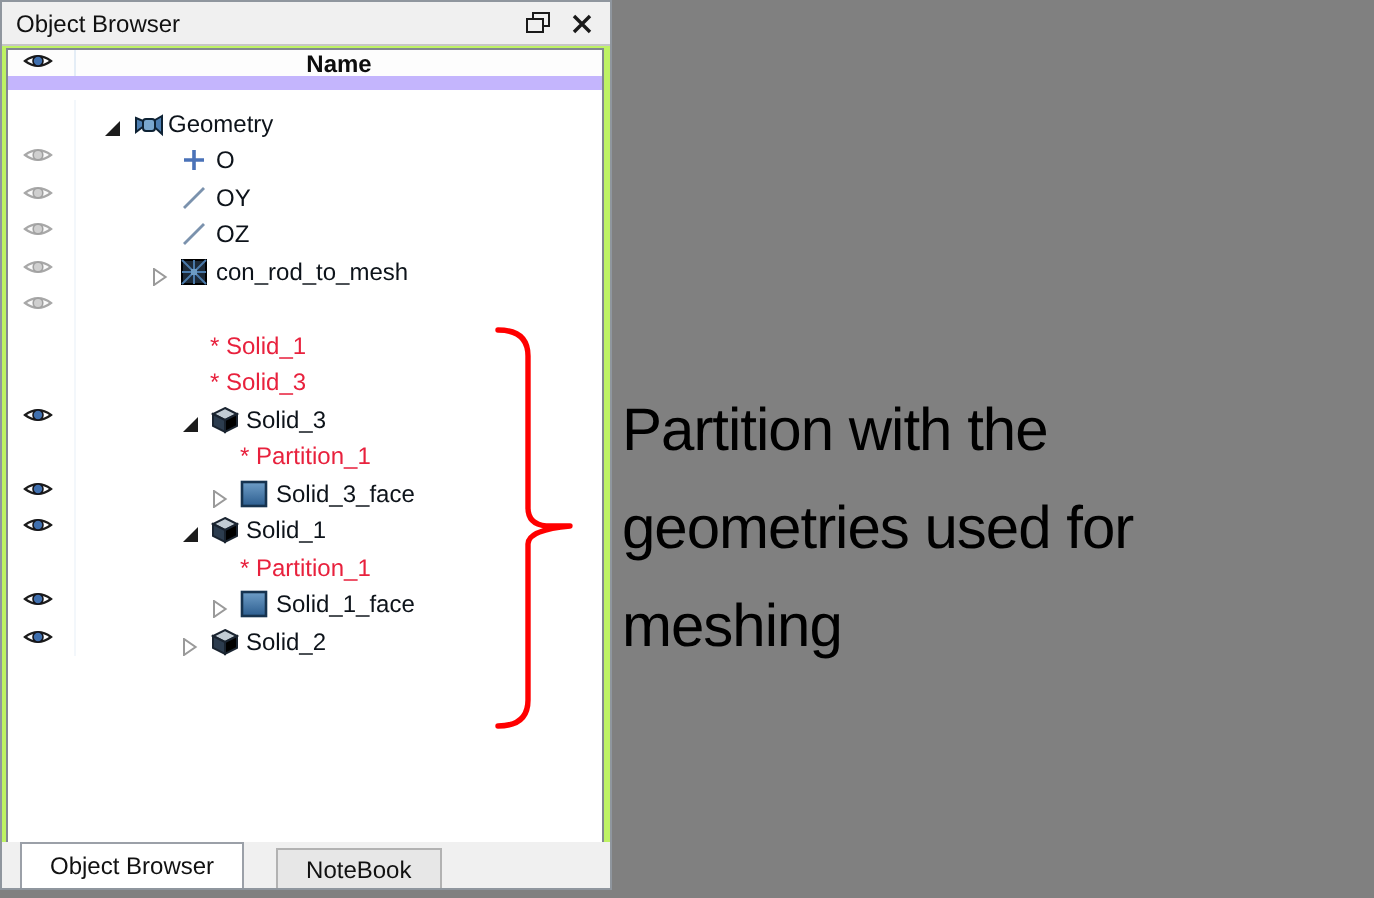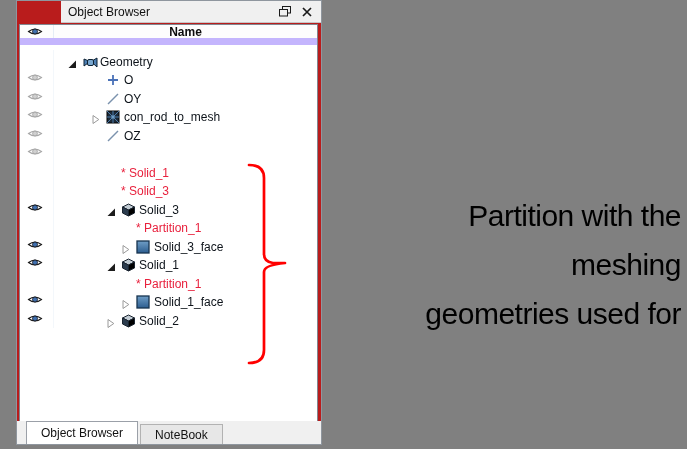--- a/index.html
+++ b/index.html
@@ -1,22 +1,22 @@
 <!DOCTYPE html>
 <html><head>
 <meta charset="utf-8">
 <style>
   html,body{margin:0;padding:0;background:#808080;}
   *{box-sizing:border-box;}
   .stage{position:relative;width:687px;height:449px;background:#808080;overflow:hidden;
          font-family:"Liberation Sans",sans-serif;}
 
   
-  .panel{position:absolute;left:16px;top:0;width:306px;height:445px;background:#b91c1c;
-         border:1px solid #8f969e;padding-left:44px;}
+  .panel{position:absolute;left:0;top:0;width:306px;height:445px;background:#bef264;
+         border:1px solid #8f969e;}
   .titlebar{height:22px;display:flex;align-items:center;padding:0 6px 0 7px;
             border-bottom:1px solid #c6c6c6;background:#f0f0f0;}
   .titlebar .t{font-size:12px;color:#111;flex:1;white-space:nowrap;}
   .tb-btn{width:16px;height:16px;display:flex;align-items:center;justify-content:center;
           margin-left:6px;cursor:default;}
 
   
   .tree{position:absolute;left:2px;top:23px;width:299px;height:398px;background:#fff;
         border:1px solid #828790;overflow:hidden;}
   .hdr{display:flex;height:20px;border-bottom:7px solid #c4b5fd;background:#fdfdfd;}
@@ -37,26 +37,26 @@
   .lbl{font-size:12px;color:#0d131a;white-space:nowrap;}
   .row.red .lbl{color:#e8213d;font-weight:400;}
 
   
   .tabbar{position:absolute;left:0;right:0;bottom:0;height:23px;display:flex;
           align-items:flex-end;padding-left:9px;background:#f0f0f0;}
   .tab{font-size:12px;color:#111;display:flex;align-items:center;justify-content:center;
        padding:0 14px;height:22px;white-space:nowrap;}
   .tab.active{background:#fff;border:1px solid #9ba0a8;border-bottom:none;height:23px;z-index:2;}
   .tab.inactive{background:#e7e7e7;border:1px solid #b2b2b2;border-bottom:none;height:20px;
-                margin-left:2px;}
+                margin-left:16px;}
 
   
   .brace{position:absolute;left:240px;top:155px;}
   .note{position:absolute;left:311px;top:191px;width:370px;font-size:30px;line-height:49px;
-        color:#000;font-weight:400;letter-spacing:-0.5px;text-align:right;}
+        color:#000;font-weight:400;letter-spacing:-0.5px;}
   .note div{white-space:nowrap;}
 </style>
 </head>
 <body>
 
 <div class="stage">
 
   <div class="panel">
     <div class="titlebar">
       <span class="t">Object Browser</span>
@@ -141,51 +141,51 @@
   </div>
 
   <div class="row lvl1">
     <span class="cell-eye">
               <svg width="16" height="11">
                 <path d="M1.5,5.5 Q8,0.7 14.5,5.5 Q8,10.3 1.5,5.5 Z" fill="#fafafa" stroke="#a8a8a8" stroke-width="1.1"></path>
                 <circle cx="8" cy="5.5" r="2.4" fill="#cfcfcf" stroke="#a0a0a0" stroke-width="0.8"></circle>
               </svg>
             </span>
     <span class="cell-tree">
+      <span class="exp"></span>
+      <span class="ric">
+                <svg width="14" height="14">
+                  <path d="M2,12 L12,2" stroke="#7b92ad" stroke-width="1.4"></path>
+                </svg>
+              </span>
+      <span class="lbl">OZ</span>
+    </span>
+  </div>
+
+  <div class="row lvl1">
+    <span class="cell-eye">
+              <svg width="16" height="11">
+                <path d="M1.5,5.5 Q8,0.7 14.5,5.5 Q8,10.3 1.5,5.5 Z" fill="#fafafa" stroke="#a8a8a8" stroke-width="1.1"></path>
+                <circle cx="8" cy="5.5" r="2.4" fill="#cfcfcf" stroke="#a0a0a0" stroke-width="0.8"></circle>
+              </svg>
+            </span>
+    <span class="cell-tree">
       <span class="exp">
                 <svg width="9" height="9">
                   <polygon points="1,0.5 1,8.5 6.8,4.5" fill="#fff" stroke="#9a9a9a"></polygon>
                 </svg>
               </span>
       <span class="ric">
                 <svg width="14" height="14">
                   <rect x="1" y="1" width="12" height="12" fill="#1d2a38" stroke="#000"></rect>
                   <path d="M1,1 L13,13 M13,1 L1,13 M7,1 L7,13 M1,7 L13,7" stroke="#4a7aaa" stroke-width="1"></path>
                   <rect x="5.5" y="5.5" width="3" height="3" fill="#6e9cc4"></rect>
                 </svg>
               </span>
       <span class="lbl">con_rod_to_mesh</span>
-    </span>
-  </div>
-
-  <div class="row lvl1">
-    <span class="cell-eye">
-              <svg width="16" height="11">
-                <path d="M1.5,5.5 Q8,0.7 14.5,5.5 Q8,10.3 1.5,5.5 Z" fill="#fafafa" stroke="#a8a8a8" stroke-width="1.1"></path>
-                <circle cx="8" cy="5.5" r="2.4" fill="#cfcfcf" stroke="#a0a0a0" stroke-width="0.8"></circle>
-              </svg>
-            </span>
-    <span class="cell-tree">
-      <span class="exp"></span>
-      <span class="ric">
-                <svg width="14" height="14">
-                  <path d="M2,12 L12,2" stroke="#7b92ad" stroke-width="1.4"></path>
-                </svg>
-              </span>
-      <span class="lbl">OZ</span>
     </span>
   </div>
 
   <div class="row lvl1">
     <span class="cell-eye">
               <svg width="16" height="11">
                 <path d="M1.5,5.5 Q8,0.7 14.5,5.5 Q8,10.3 1.5,5.5 Z" fill="#fafafa" stroke="#a8a8a8" stroke-width="1.1"></path>
                 <circle cx="8" cy="5.5" r="2.4" fill="#cfcfcf" stroke="#a0a0a0" stroke-width="0.8"></circle>
               </svg>
             </span>
@@ -363,16 +363,16 @@
       <span class="tab inactive">NoteBook</span>
     </div>
   </div>
 
   <svg class="brace" width="56" height="222">
     <path d="M9,10 Q24,10 24,23 L24,99 Q24,107 33,108 L45,108 Q24,110 24,117 L24,195 Q24,208 9,208" fill="none" stroke="#ff0000" stroke-width="2.7" stroke-linecap="round" stroke-linejoin="round"></path>
   </svg>
 
   <div class="note">
     <div>Partition with the</div>
+    <div>geometries used for</div>
     <div>meshing</div>
-    <div>geometries used for</div>
   </div>
 </div>
 
 </body></html>

